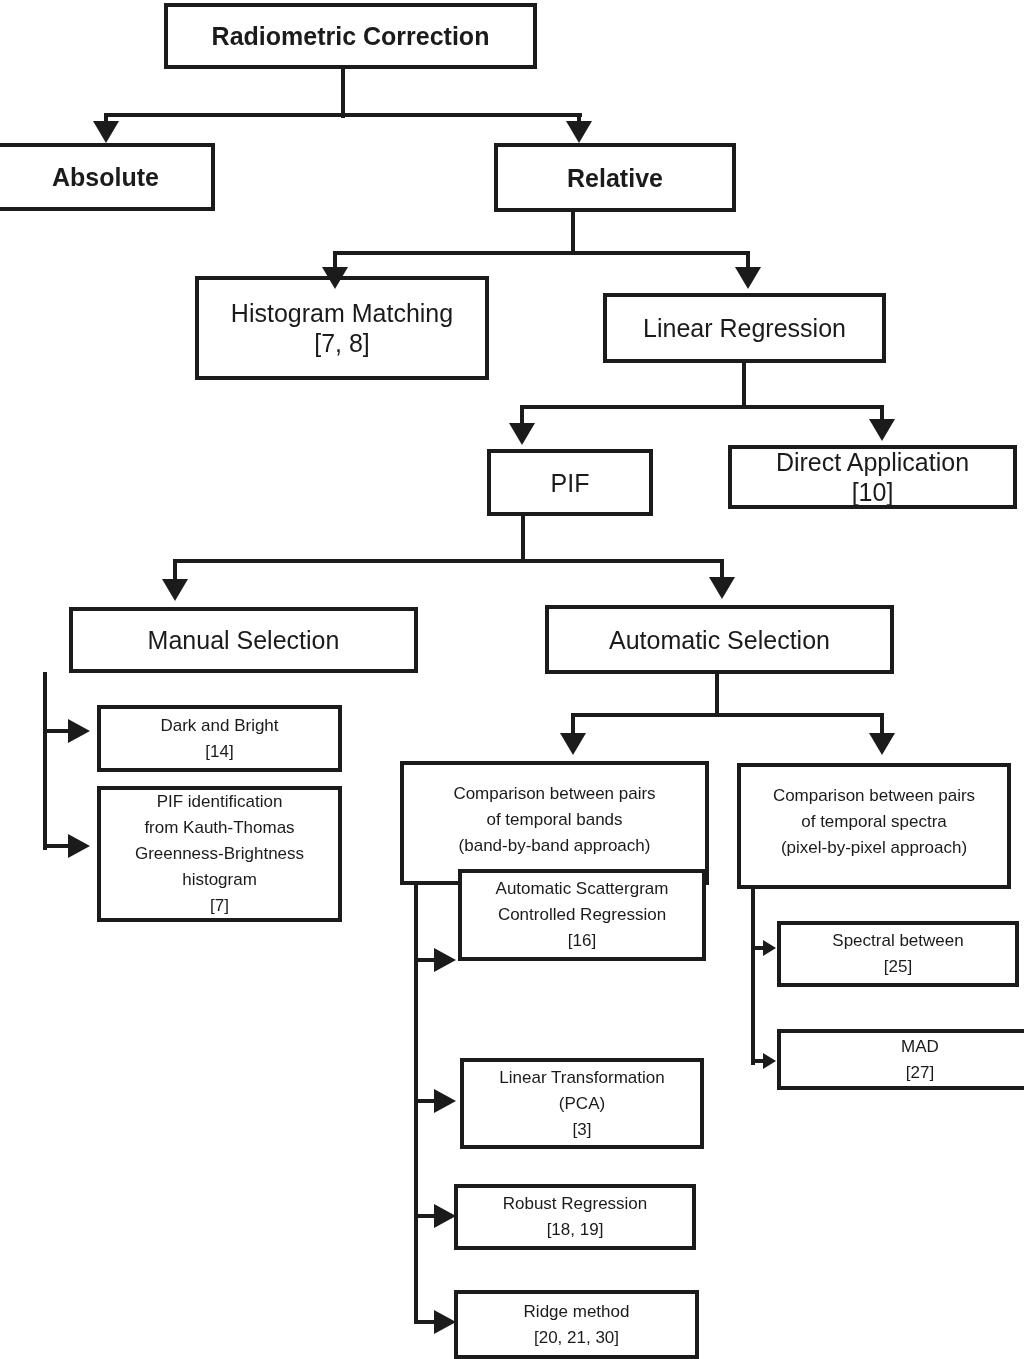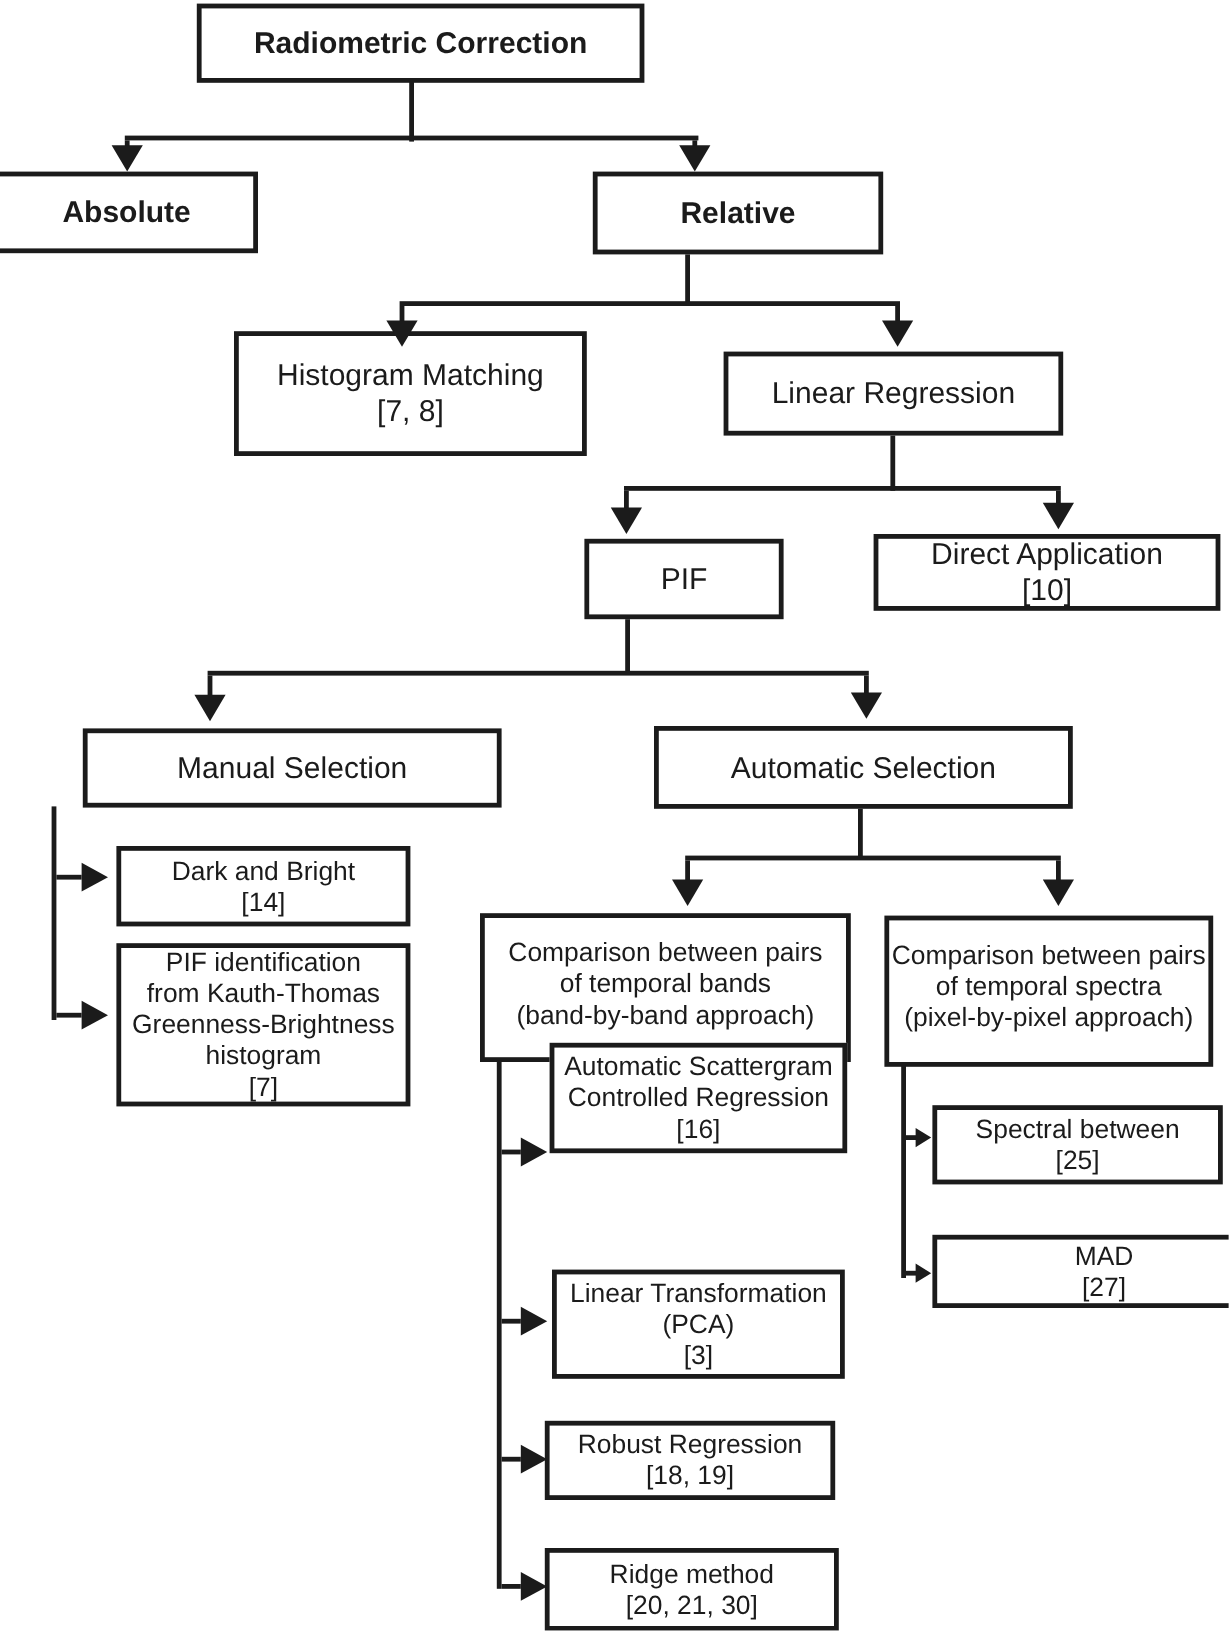--- a/index.html
+++ b/index.html
@@ -7,21 +7,21 @@
     position:relative; width:1024px; height:1359px; background:#ffffff;
     font-family:"Liberation Sans", sans-serif; color:#1b1b1b; overflow:hidden;
   }
   .node {
     position:absolute; box-sizing:border-box; background:#ffffff;
     border:4px solid #1b1b1b; display:flex; flex-direction:column;
     justify-content:center; align-items:center; text-align:center;
     font-size:25px; line-height:30px; color:#1b1b1b;
   }
   .node.bold { font-weight:bold; }
-  .node.small { font-size:22px; line-height:26px; }
+  .node.small { font-size:17px; line-height:26px; }
   .node.top-align { justify-content:flex-start; padding-top:16px; }
   .nline { white-space:nowrap; }
   .seg { position:absolute; background:#1b1b1b; }
   .arr-down {
     position:absolute; width:0; height:0;
     border-left:13px solid transparent; border-right:13px solid transparent;
     border-top:22px solid #1b1b1b;
   }
   .arr-right {
     position:absolute; width:0; height:0;

